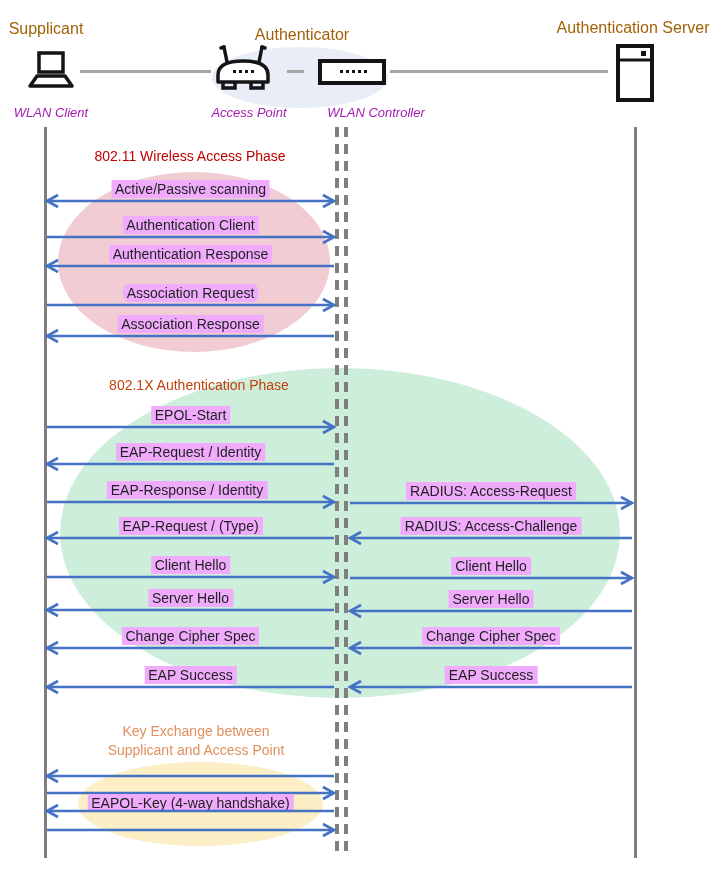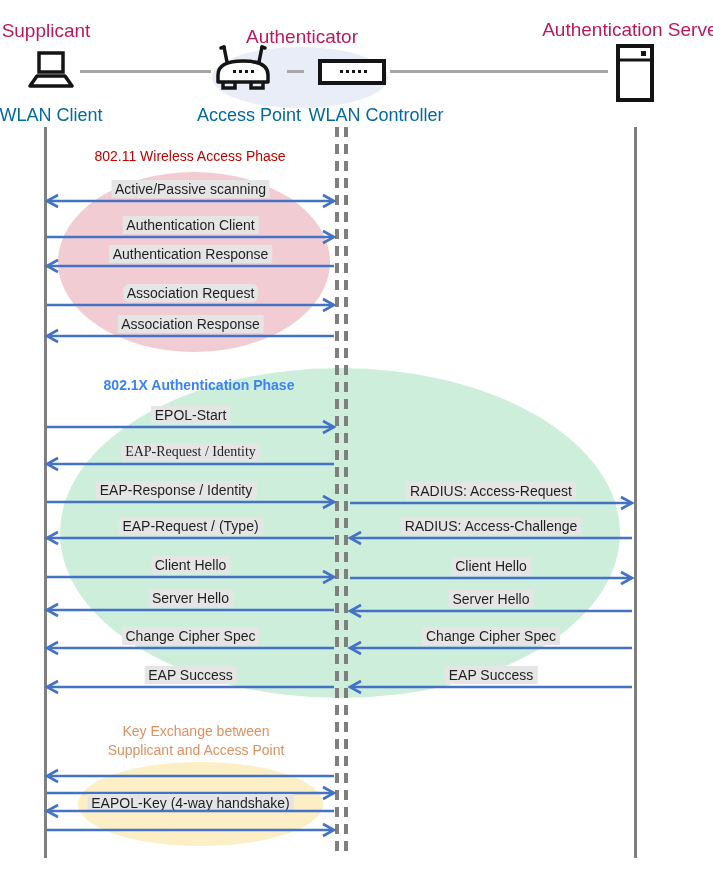--- a/index.html
+++ b/index.html
@@ -1,30 +1,30 @@
 <!DOCTYPE html>
 <html><head>
 <meta charset="utf-8">
 <style>
   html,body{margin:0;padding:0;background:#fff;}
   #canvas{
     position:relative;width:713px;height:875px;background:#fff;overflow:hidden;
     font-family:"Liberation Sans",sans-serif;color:#1f1f1f;
   }
-  .role-label{position:absolute;transform:translateX(-50%);font-size:19px;color:#be185d;white-space:nowrap;}
-  .node-label{position:absolute;transform:translateX(-50%);font-size:18px;color:#0369a1;white-space:nowrap;}
+  .role-label{position:absolute;transform:translateX(-50%);font-size:16px;color:#a16207;white-space:nowrap;}
+  .node-label{position:absolute;transform:translateX(-50%);font-size:13px;color:#a21caf;white-space:nowrap;font-style:italic;}
   .connector{position:absolute;height:3px;background:#A6A6A6;}
   .lifeline{position:absolute;width:3px;background:#7F7F7F;}
   .lifeline-dashed{position:absolute;width:4px;
     background:repeating-linear-gradient(to bottom,#7F7F7F 0 10px,transparent 10px 17px);}
   .phase-ellipse{position:absolute;border-radius:50%;}
   .phase-title{position:absolute;transform:translateX(-50%);font-size:14px;line-height:19px;
     text-align:center;white-space:pre-line;}
   .msg-label{position:absolute;transform:translateX(-50%);font-size:14px;line-height:18px;
-    background:#e5e5e5;padding:0 4px;white-space:nowrap;color:#1f1f1f;}
+    background:#f0abfc;padding:0 4px;white-space:nowrap;color:#1f1f1f;}
   .msg-arrow{position:absolute;overflow:visible;}
   svg.icon{position:absolute;}
 </style>
 </head>
 <body>
 
 <div id="canvas">
 
   <div class="role-label" style="left:46px;top:20px;">Supplicant</div>
   <div class="role-label" style="left:302px;top:26px;text-align:right;">Authenticator</div>
@@ -77,21 +77,21 @@
   <div class="phase-ellipse" style="left: 58px; top: 172px; width: 272px; height: 180px; background: rgb(241, 205, 211);"></div>
   <div class="phase-ellipse" style="left: 60px; top: 368px; width: 560px; height: 330px; background: rgb(206, 238, 220);"></div>
   <div class="phase-ellipse" style="left: 78px; top: 762px; width: 245px; height: 84px; background: rgb(252, 239, 197);"></div>
 
   <div class="lifeline" style="left:44px;top:127px;height:731px;"></div>
   <div class="lifeline-dashed" style="left:335px;top:127px;height:724px;"></div>
   <div class="lifeline-dashed" style="left:344px;top:127px;height:724px;"></div>
   <div class="lifeline" style="left:634px;top:127px;height:731px;"></div>
 
   <div class="phase-title" style="left: 190px; top: 147px; color: rgb(192, 0, 0);">802.11 Wireless Access Phase</div>
-  <div class="phase-title" style="left: 199px; top: 376px; color: #3b82f6; font-weight: bold;">802.1X Authentication Phase</div>
+  <div class="phase-title" style="left: 199px; top: 376px; color: #c2410c;">802.1X Authentication Phase</div>
   <div class="phase-title" style="left: 196px; top: 722px; color: rgb(224, 144, 95);">Key Exchange between
 Supplicant and Access Point</div>
 
   <div id="messages">
       <div class="msg-label" style="left: 190.5px; top: 180px;">Active/Passive scanning</div>
       <svg class="msg-arrow" width="289" height="16" style="left: 46px; top: 193px;">
         <line x1="1" y1="8" x2="288" y2="8" stroke-width="2.3" stroke="#4472C4" fill="none"></line>
         <polyline points="277,2 288,8 277,14" stroke-width="2.6" stroke-linejoin="miter" stroke="#4472C4" fill="none"></polyline>
         <polyline points="12,2 1,8 12,14" stroke-width="2.6" stroke-linejoin="miter" stroke="#4472C4" fill="none"></polyline>
       </svg>
@@ -113,26 +113,26 @@
       <div class="msg-label" style="left: 190.5px; top: 315px;">Association Response</div>
       <svg class="msg-arrow" width="289" height="16" style="left: 46px; top: 328px;">
         <line x1="1" y1="8" x2="288" y2="8" stroke-width="2.3" stroke="#4472C4" fill="none"></line>
         <polyline points="12,2 1,8 12,14" stroke-width="2.6" stroke-linejoin="miter" stroke="#4472C4" fill="none"></polyline>
       </svg>
       <div class="msg-label" style="left: 190.5px; top: 406px;">EPOL-Start</div>
       <svg class="msg-arrow" width="289" height="16" style="left: 46px; top: 419px;">
         <line x1="1" y1="8" x2="288" y2="8" stroke-width="2.3" stroke="#4472C4" fill="none"></line>
         <polyline points="277,2 288,8 277,14" stroke-width="2.6" stroke-linejoin="miter" stroke="#4472C4" fill="none"></polyline>
       </svg>
-      <div class="msg-label" style="left: 190.5px; top: 443px; font-family: Liberation Serif, serif;">EAP-Request / Identity</div>
+      <div class="msg-label" style="left: 190.5px; top: 443px;">EAP-Request / Identity</div>
       <svg class="msg-arrow" width="289" height="16" style="left: 46px; top: 456px;">
         <line x1="1" y1="8" x2="288" y2="8" stroke-width="2.3" stroke="#4472C4" fill="none"></line>
         <polyline points="12,2 1,8 12,14" stroke-width="2.6" stroke-linejoin="miter" stroke="#4472C4" fill="none"></polyline>
       </svg>
-      <div class="msg-label" style="left: 176px; top: 481px;">EAP-Response / Identity</div>
+      <div class="msg-label" style="left: 187px; top: 481px;">EAP-Response / Identity</div>
       <svg class="msg-arrow" width="289" height="16" style="left: 46px; top: 494px;">
         <line x1="1" y1="8" x2="288" y2="8" stroke-width="2.3" stroke="#4472C4" fill="none"></line>
         <polyline points="277,2 288,8 277,14" stroke-width="2.6" stroke-linejoin="miter" stroke="#4472C4" fill="none"></polyline>
       </svg>
       <div class="msg-label" style="left: 491px; top: 482px;">RADIUS: Access-Request</div>
       <svg class="msg-arrow" width="284" height="16" style="left: 349px; top: 495px;">
         <line x1="1" y1="8" x2="283" y2="8" stroke-width="2.3" stroke="#4472C4" fill="none"></line>
         <polyline points="272,2 283,8 272,14" stroke-width="2.6" stroke-linejoin="miter" stroke="#4472C4" fill="none"></polyline>
       </svg>
       <div class="msg-label" style="left: 190.5px; top: 517px;">EAP-Request / (Type)</div>

